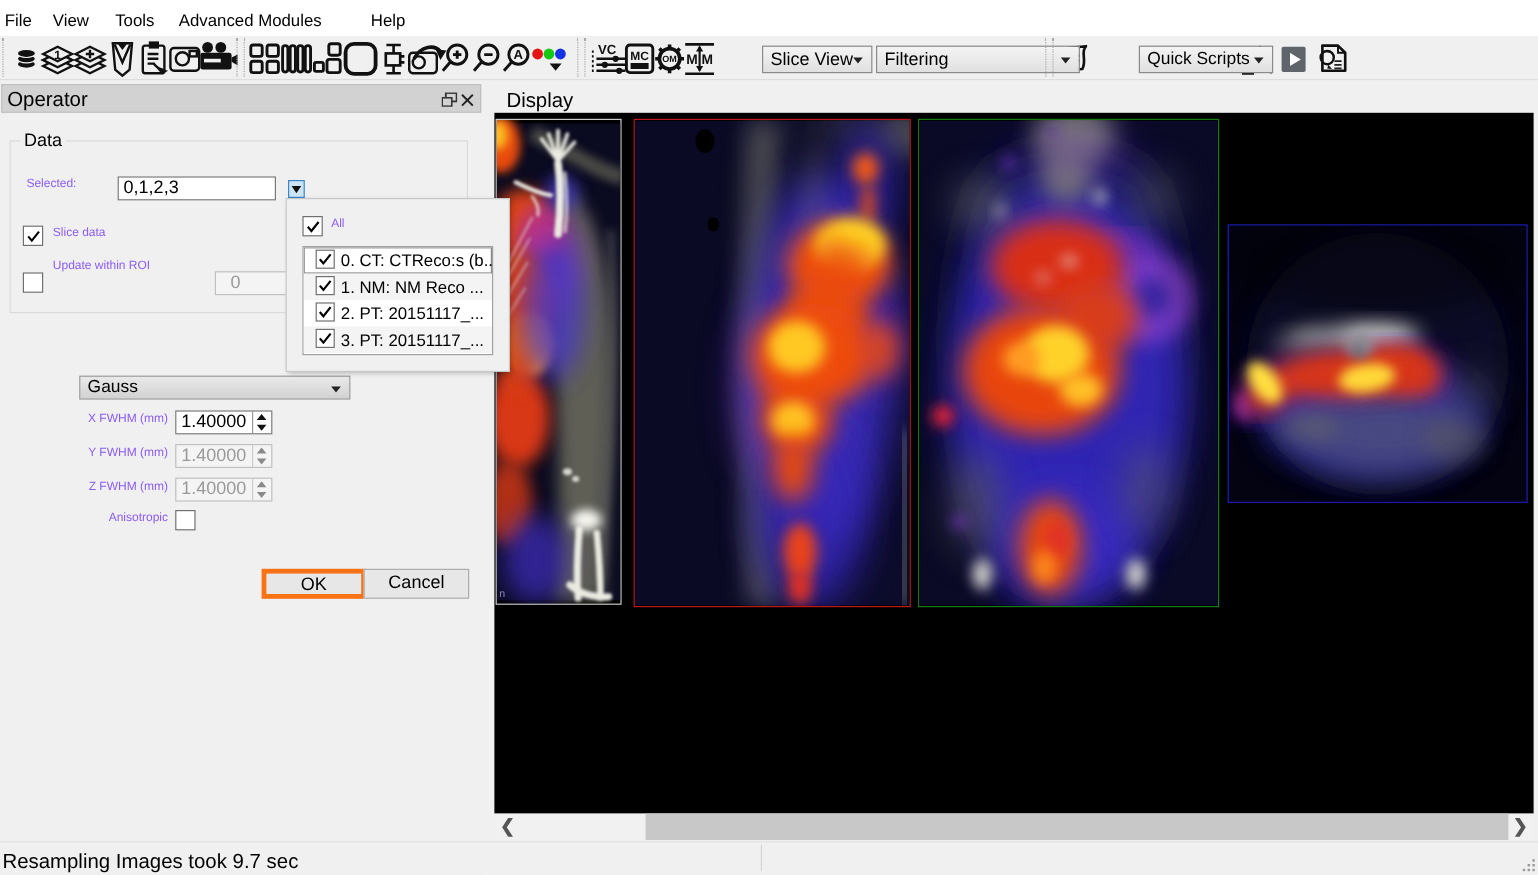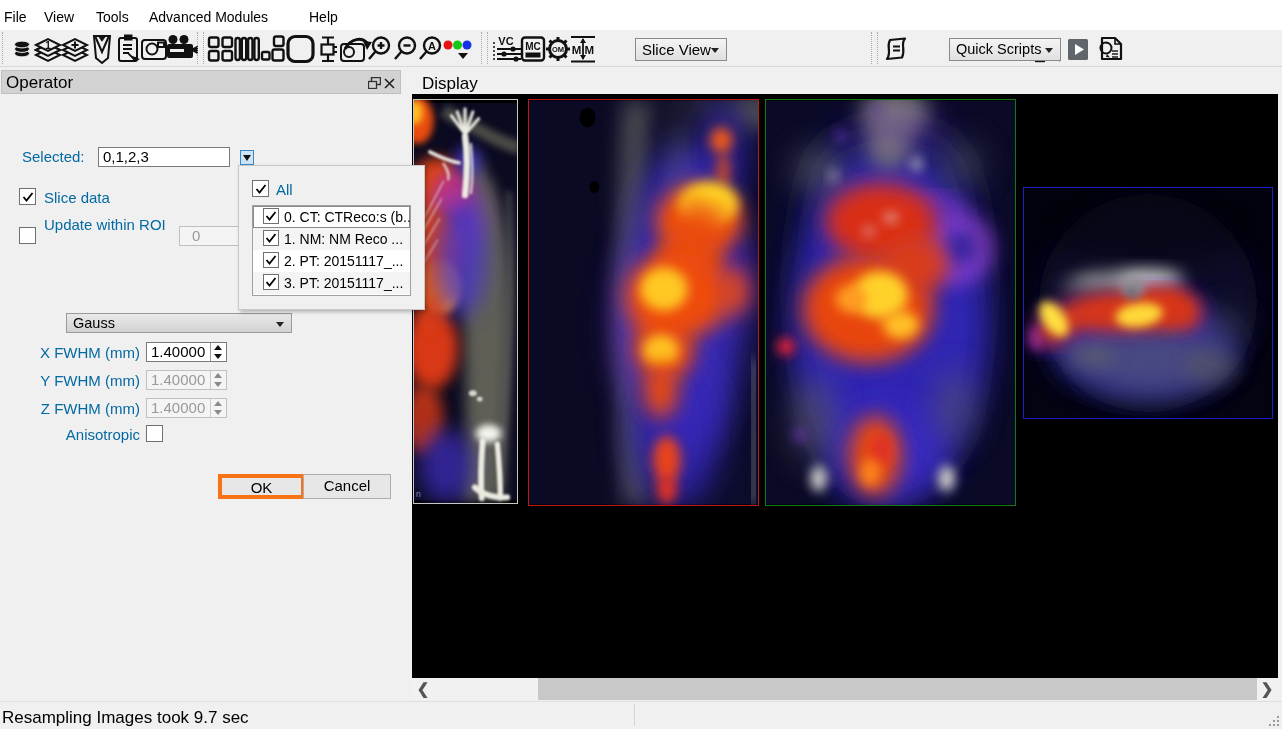--- a/index.html
+++ b/index.html
@@ -15,21 +15,21 @@
   border:1px solid #8a8a8a; font-size:15px; color:#000; padding:2px 6px;margin-left:36px; }
 .combo .arr { position:absolute; right:7px; top:9px; width:0; height:0;
   border-left:4px solid transparent; border-right:4px solid transparent; border-top:5px solid #222; }
 
 #leftpanel { position:absolute; left:0; top:67px; width:403px; height:634px; background:#f0f0f0; }
 #optitle { position:absolute; left:1px; top:3px; width:400px; height:24px; background:#d2d2d2;
   border:1px solid #c0c0c0; }
 #optitle .t { position:absolute; left:4px; top:2px; font-size:17px; color:#000; }
 fieldset.grp { position:absolute; border:1px solid #dadada; border-radius:0; }
 fieldset.grp legend { font-size:15px; color:#000; margin-left:8px; padding:0 3px; }
-.lbl { position:absolute; font-size:15px; color:#0369a1; white-space:nowrap; }
+.lbl { position:absolute; font-size:10px; color:#8b5cf6; white-space:nowrap; }
 .cb { position:absolute; width:17px; height:17px; background:#fff; border:1px solid #707070; }
 .cb svg { position:absolute; left:1px; top:1px; }
 .inp { position:absolute; background:#fff; border:1px solid #7a7a7a; font-size:15px; color:#000;
   padding:0 4px; line-height:18px; }
 .inp.dis { background:#f4f4f4; border:1px solid #c0c0c0; color:#9a9a9a; }
 .btn { position:absolute; height:25px; background:#e7e7e7; border:1px solid #adadad;
   font-size:15px; color:#000; text-align:center; line-height:22px; }
 .btn.def { border:4px solid #f97316; line-height:20px;margin-left:12px; }
 
 #disppanel { position:absolute; left:403px; top:67px; width:879px; height:662px; background:#f0f0f0; }
@@ -195,36 +195,40 @@
     <path d="M1112 23 1118 23 M1112 26 1118 26 M1112 29 1118 29" stroke="#222" stroke-width="1.5"></path>
     <path d="M1106 15 1109 15" stroke="#c03030" stroke-width="1.6"></path>
     <circle cx="1106" cy="20" r="5.5" fill="none" stroke="#111" stroke-width="2"></circle>
     <path d="M1107 26 1110 29.5 1106 29 Z" fill="#111"></path>
   </svg>
   <div class="tbsep" style="left:197px"></div>
   <div class="tbsep" style="left:203px"></div>
   <div class="tbsep" style="left:481px"></div>
   <div class="tbsep" style="left:487px"></div>
   <div class="combo" style="left:599px; top:8px; width:92px;">Slice View<span class="arr"></span></div>
+  <div class="combo" style="left:694px; top:8px; width:170px;">Filtering<span class="arr"></span></div>
   <div class="tbsep" style="left:871px"></div>
   <div class="tbsep" style="left:877px"></div>
   <div class="combo" style="left:913px; top:8px; width:112px; font-size:14.5px;">Quick Scripts<span class="arr"></span></div>
 </div>
 
 <div id="leftpanel">
   <div id="optitle">
       <span class="t">Operator</span>
     <svg width="13" height="12" style="position:absolute;right:19px;top:6px;">
         <rect x="3.5" y="0.5" width="9" height="7" fill="none" stroke="#333" stroke-width="1.5"></rect>
         <rect x="0.5" y="4.5" width="8" height="7" fill="#d2d2d2" stroke="#333" stroke-width="1.3"></rect>
       </svg>
     <svg width="11" height="11" style="position:absolute;right:5px;top:7px;">
         <path d="M1 1 L10 10 M10 1 L1 10" stroke="#222" stroke-width="1.6"></path>
       </svg>
   </div>
+  <fieldset class="grp" style="left:8px; top:42px; width:382px; height:152px;">
+    <legend>Data</legend>
+  </fieldset>
   <span class="lbl" style="left:22px; top:81px;">Selected:</span>
   <div class="inp" style="left:98px; top:80px; width:132px; height:20px;">0,1,2,3</div>
   <div style="position:absolute; left:240px; top:83px; width:14px; height:15px; background:#cde4f7; border:1px solid #3a87c8;">
     <div style="position:absolute;left:2px;top:4px;width:0;height:0;border-left:4.5px solid transparent;border-right:4.5px solid transparent;border-top:6px solid #111;"></div>
   </div>
   <div class="cb" style="left:19px; top:121px;">
       <svg width="14" height="14" viewBox="0 0 14 14">
         <path d="M2.5 7 L5.5 10.5 L11.5 3" stroke="#000" stroke-width="1.8" fill="none"></path>
       </svg>
     </div>

